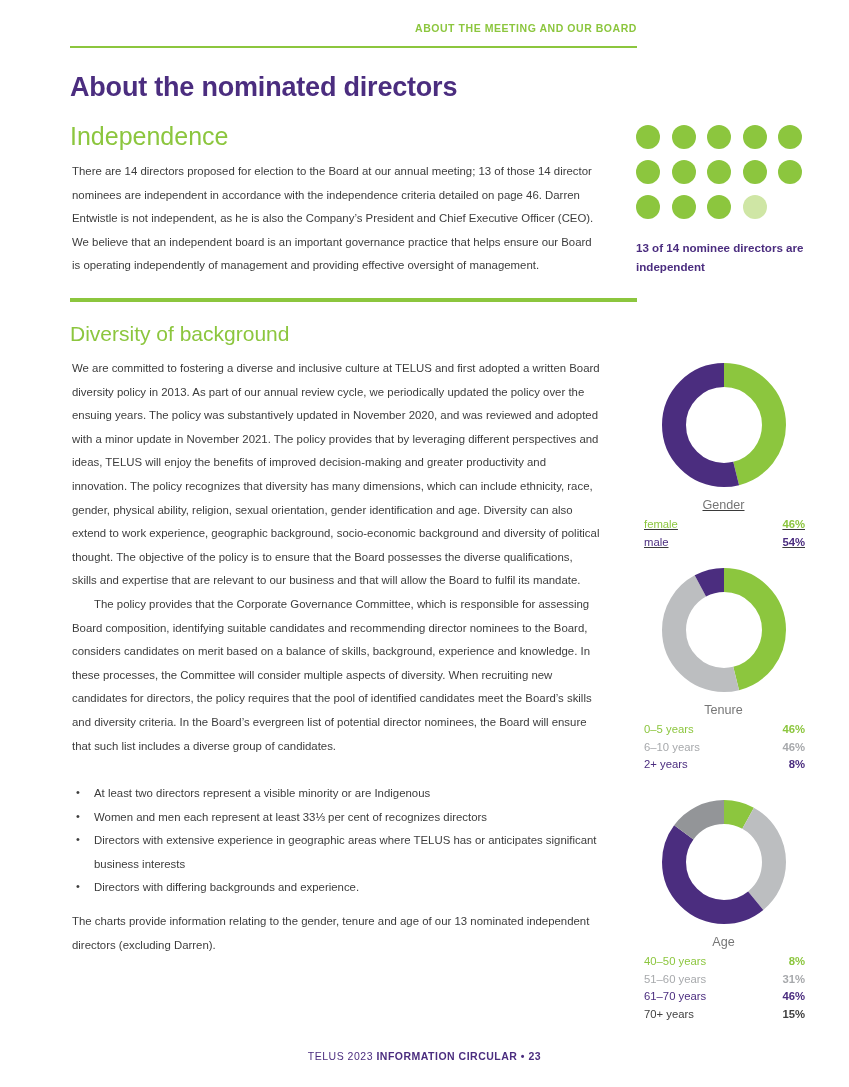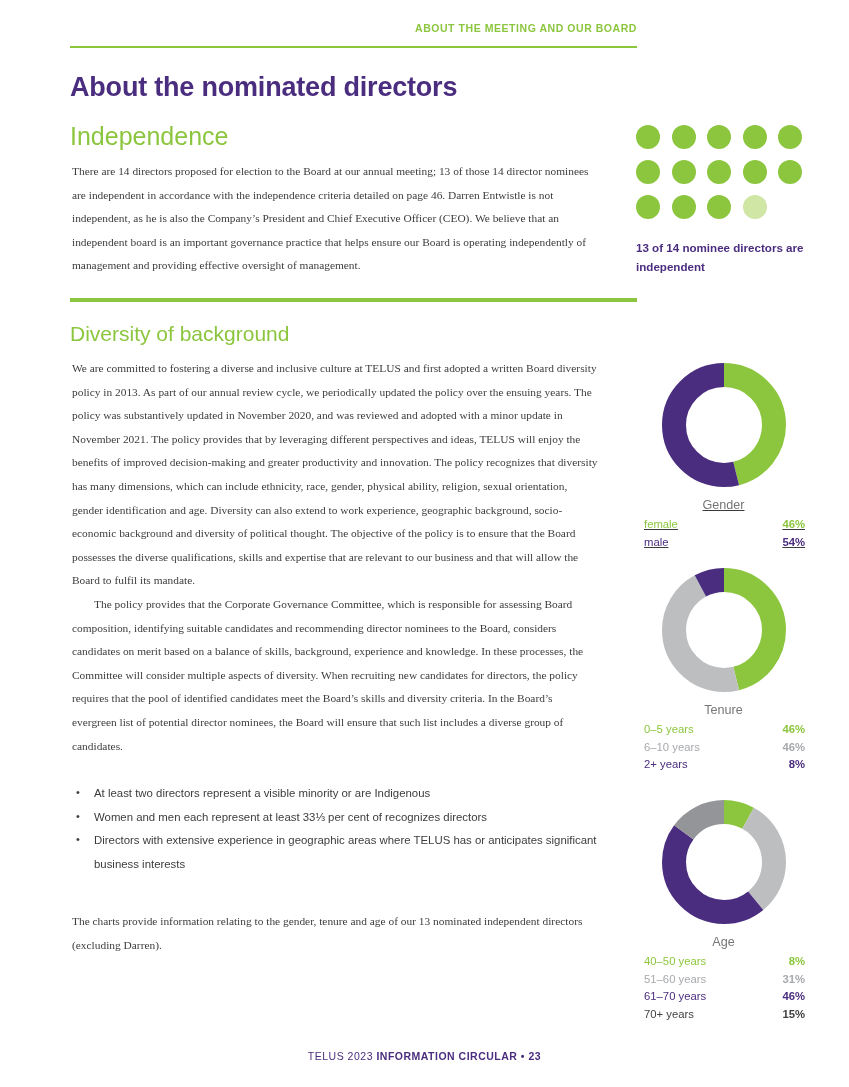--- a/index.html
+++ b/index.html
@@ -41,21 +41,21 @@
   .thick-rule {
     position:absolute; top:298px; left:70px; right:50px;
     height:4px; background:#8CC63E;
   }
 
   
   .col-text {
     position:absolute; left:72px; width:528px;
     font-size:11.4px; line-height:23.6px; color:#3c3c3c;
   }
-  .col-text p { margin:0;font-family:Liberation Serif, serif; }
+  .col-text p { margin:0; }
   .col-text p.indent { text-indent:22px; }
   #intro-text { top:160px; }
   #diversity-text { top:357px; }
   #charts-note { top:910px; }
 
   ul.bullets {
     position:absolute; left:72px; width:528px;
     top:782px; margin:0; padding:0; list-style:none;
     font-size:11.4px; line-height:23.6px; color:#3c3c3c;
   }
@@ -160,20 +160,21 @@
 
   <div class="col-text" id="diversity-text">
     <p>We are committed to fostering a diverse and inclusive culture at TELUS and first adopted a written Board diversity policy in 2013. As part of our annual review cycle, we periodically updated the policy over the ensuing years. The policy was substantively updated in November 2020, and was reviewed and adopted with a minor update in November 2021. The policy provides that by leveraging different perspectives and ideas, TELUS will enjoy the benefits of improved decision-making and greater productivity and innovation. The policy recognizes that diversity has many dimensions, which can include ethnicity, race, gender, physical ability, religion, sexual orientation, gender identification and age. Diversity can also extend to work experience, geographic background, socio-economic background and diversity of political thought. The objective of the policy is to ensure that the Board possesses the diverse qualifications, skills and expertise that are relevant to our business and that will allow the Board to fulfil its mandate.</p>
     <p class="indent">The policy provides that the Corporate Governance Committee, which is responsible for assessing Board composition, identifying suitable candidates and recommending director nominees to the Board, considers candidates on merit based on a balance of skills, background, experience and knowledge. In these processes, the Committee will consider multiple aspects of diversity. When recruiting new candidates for directors, the policy requires that the pool of identified candidates meet the Board’s skills and diversity criteria. In the Board’s evergreen list of potential director nominees, the Board will ensure that such list includes a diverse group of candidates.</p>
   </div>
 
   <ul class="bullets">
     <li>At least two directors represent a visible minority or are Indigenous</li>
     <li>Women and men each represent at least 33⅓ per cent of recognizes directors</li>
     <li>Directors with extensive experience in geographic areas where TELUS has or anticipates significant business interests</li>
+    <li>Directors with differing backgrounds and experience.</li>
   </ul>
 
   <div class="col-text" id="charts-note">
     <p>The charts provide information relating to the gender, tenure and age of our 13 nominated independent directors (excluding Darren).</p>
   </div>
 
   <div class="chart-block" id="chart-gender">
     <div class="donut-wrap">
       <div class="donut">
           <svg width="130" height="130" viewBox="0 0 130 130">

